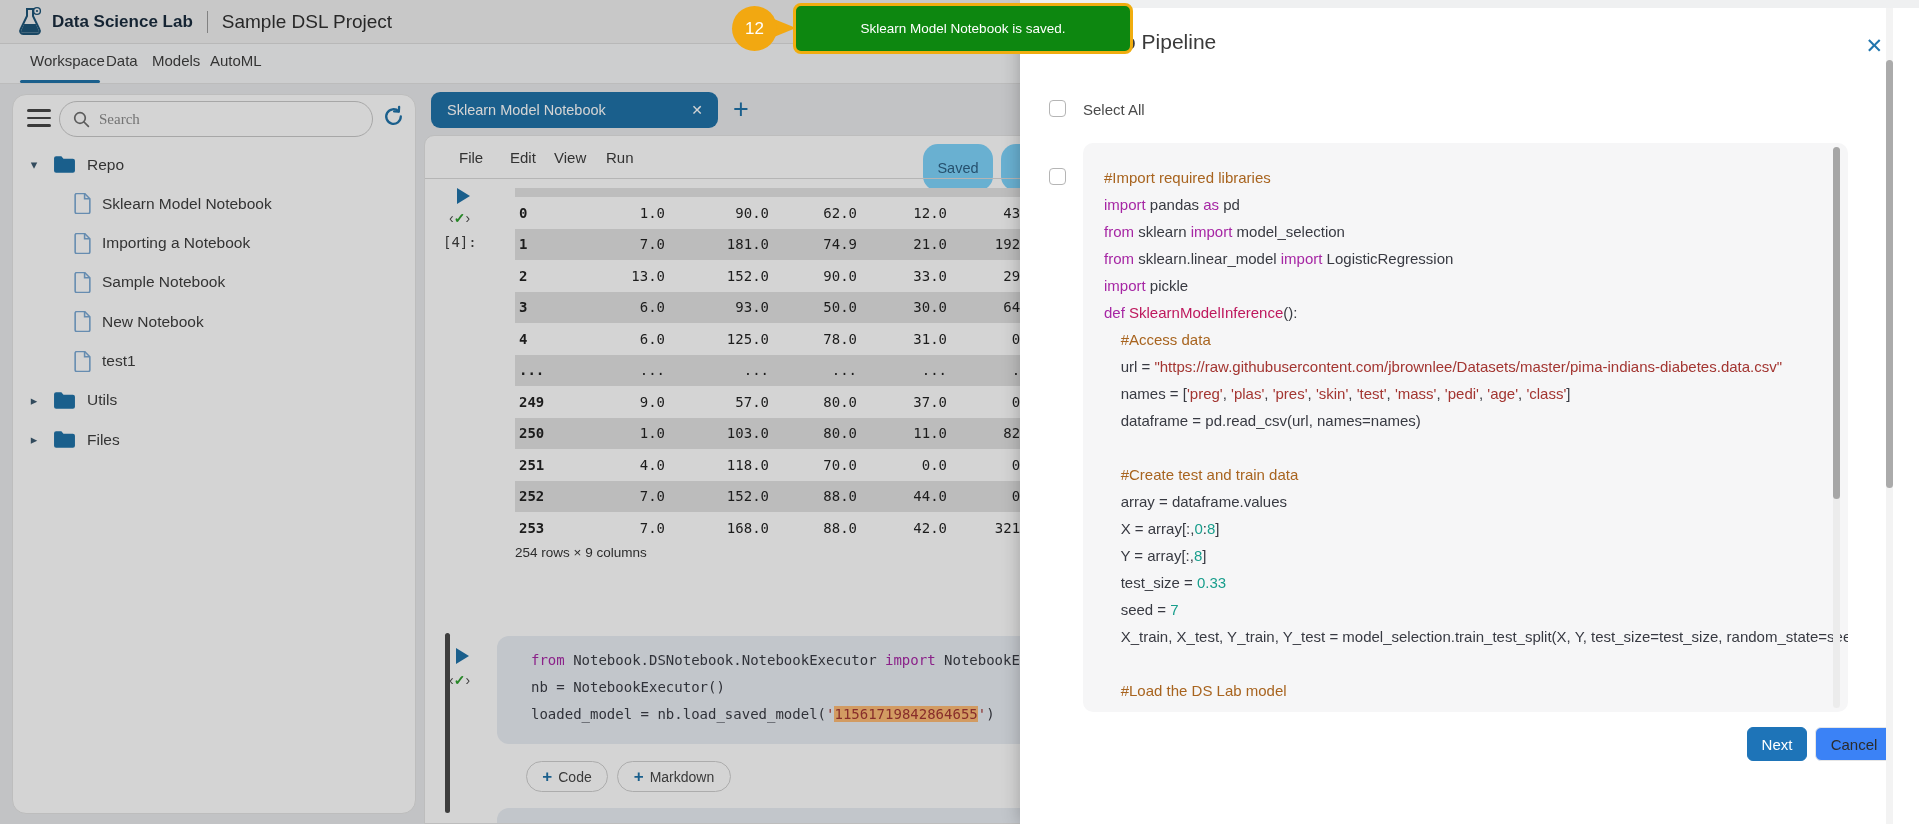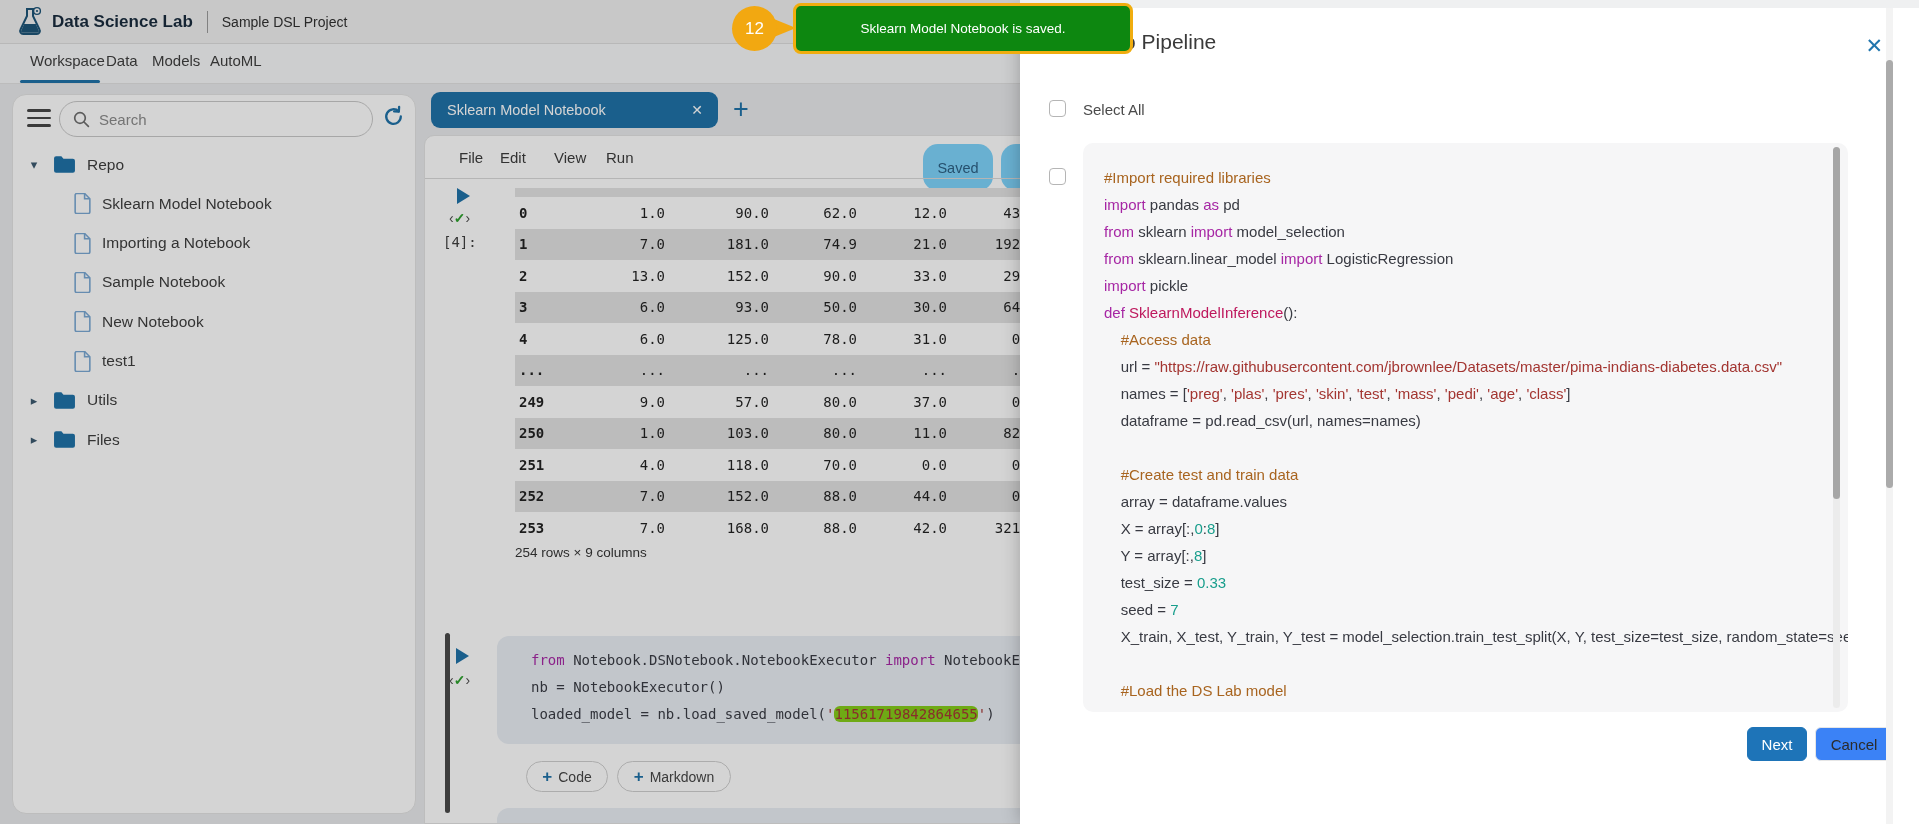--- a/index.html
+++ b/index.html
@@ -2,31 +2,31 @@
 <html><head>
 <meta charset="utf-8">
 <style>
   *{margin:0;padding:0;box-sizing:border-box}
   html,body{width:1919px;height:824px;overflow:hidden;font-family:"Liberation Sans",sans-serif;background:#e9ebed}
   .abs{position:absolute}
   
   #header{left:0;top:0;width:1919px;height:44px;background:#f1f1f1;border-bottom:1px solid #ddd;display:flex;align-items:center}
   #brand{font-size:17px;font-weight:bold;color:#16293b;margin-left:8px}
   #hsep{width:1px;height:22px;background:#9a9a9a;margin:0 14px}
-  #project{font-size:14px;color:#2e2e2e}
+  #project{font-size:19px;color:#2e2e2e}
   
   #navrow{left:0;top:44px;width:1919px;height:40px;background:#f7f8f9;border-bottom:1px solid #e2e2e2}
   .navtab{position:absolute;top:8px;font-size:15px;color:#3c3c3c;cursor:pointer}
   #nav-underline{position:absolute;left:20px;top:36px;width:80px;height:3px;background:#1d71a8;border-radius:2px}
   
   #sidebar{left:12px;top:94px;width:404px;height:720px;background:#fff;border-radius:14px;border:1px solid #e3e3e3}
   #burger{left:14px;top:14px;width:24px;height:18px;display:flex;flex-direction:column;justify-content:space-between;cursor:pointer}
   #burger div{height:2.6px;background:#444;border-radius:2px}
   #searchbox{left:46px;top:6px;width:314px;height:36px;border:1.5px solid #c9c9c9;border-radius:18px;background:#fff;display:flex;align-items:center;padding-left:13px}
-  #searchbox input{border:none;outline:none;font-size:15px;color:#444;margin-left:9px;width:240px;background:transparent;font-family:Liberation Sans, sans-serif}
+  #searchbox input{border:none;outline:none;font-size:15px;color:#444;margin-left:9px;width:240px;background:transparent;font-family:Liberation Serif, serif}
   #searchbox input::placeholder{color:#8a8a8a}
   #refresh{left:368px;top:9px;cursor:pointer}
   .trow{position:absolute;left:0;width:404px;height:39px;display:flex;align-items:center;cursor:pointer}
   .tcaret{position:absolute;left:14px;font-size:13px;color:#3a586e;width:14px;text-align:center}
   .ticon-folder{position:absolute;left:40px;display:flex}
   .ticon-file{position:absolute;left:61px;display:flex}
   .tlabel{position:absolute;font-size:15.5px;color:#3c3c3c;white-space:nowrap}
   .tlabel.f0{left:74px}.tlabel.f1{left:89px}
   
   #nbtab{left:431px;top:92px;width:287px;height:36px;background:#1d71a8;border-radius:9px;display:flex;align-items:center;color:#fff;cursor:pointer}
@@ -49,21 +49,21 @@
   .drow span{display:inline-block;text-align:right;padding-right:2px}
   .drow .c0{width:40px;text-align:left;padding-left:4px;font-weight:bold}
   .drow .c1{width:112px}.drow .c2{width:104px}.drow .c3{width:88px}.drow .c4{width:90px}.drow .c5{width:90px}
   #tblfooter{left:90px;top:409px;font-size:13.5px;color:#333}
   
   #cellbar{left:20px;top:497px;width:5px;height:180px;background:#474747;border-radius:3px}
   #codecell{left:72px;top:500px;width:560px;height:108px;background:#e9eef5;border-radius:12px;overflow:hidden}
   #cellcode{padding:11px 0 0 34px;font-family:"DejaVu Sans Mono",monospace;font-size:14px;line-height:27px;white-space:pre}
   .tok-k{color:#a626a4}.tok-c{color:#a8641f}.tok-s{color:#a33531}.tok-n{color:#189e8c}
   .tok-f{color:#be185d}.tok-d{color:#383a42}
-  .tok-hl{color:#a33531;background:#84cc16;border-radius:6px}
+  .tok-hl{color:#a33531;background:#fdba74;border-radius:0}
   .addbtn{position:absolute;top:625px;height:31px;border:1px solid #cfcfcf;border-radius:16px;background:#fff;display:flex;align-items:center;justify-content:center;font-size:14px;color:#444;cursor:pointer;gap:6px}
   .addbtn .plus{color:#1d71a8;font-size:17px;font-weight:bold}
   #cellstub{left:72px;top:672px;width:560px;height:17px;background:#e9eef5;border-radius:12px 12px 0 0}
   
   #dim{left:0;top:0;width:1919px;height:824px;background:rgba(18,18,18,0.18);z-index:40}
   #modaltopstrip{left:1020px;top:0;width:899px;height:8px;background:#eff0f1;z-index:55}
   
   #modal{left:1020px;top:8px;width:899px;height:816px;background:#fff;border-radius:10px 0 0 0;box-shadow:0 0 18px rgba(0,0,0,0.25);z-index:50}
   #modaltitle{left:55px;top:22px;font-size:21px;color:#3a3a3a}
   #modalclose{right:36px;top:26px;font-size:21px;color:#2176ae;cursor:pointer}
@@ -215,21 +215,21 @@
 
 <div class="abs" id="nbtab">
   <span class="tt">Sklearn Model Notebook</span>
   <span class="tx">✕</span>
 </div>
 <div class="abs" id="plusbtn">+</div>
 
 <div class="abs" id="nbcard">
   <div id="menubar">
       <span class="menuitem" style="left:34px">File</span>
-      <span class="menuitem" style="left:75px">Edit</span>
+      <span class="menuitem" style="left:85px">Edit</span>
       <span class="menuitem" style="left:129px">View</span>
       <span class="menuitem" style="left:181px">Run</span>
     </div>
   <div class="pill" id="savedpill" style="left:498px;width:70px">Saved</div>
   <div class="pill" id="kernelpill" style="left:576px;width:88px">Kernel</div>
   <div class="abs" id="nbdivider"></div>
 
   <div class="abs play" style="left:32px;top:52px"></div>
   <div class="abs codecheck" style="left:24px;top:74px">‹<b>✓</b>›</div>
   <div class="abs" id="execcount">[4]:</div>

